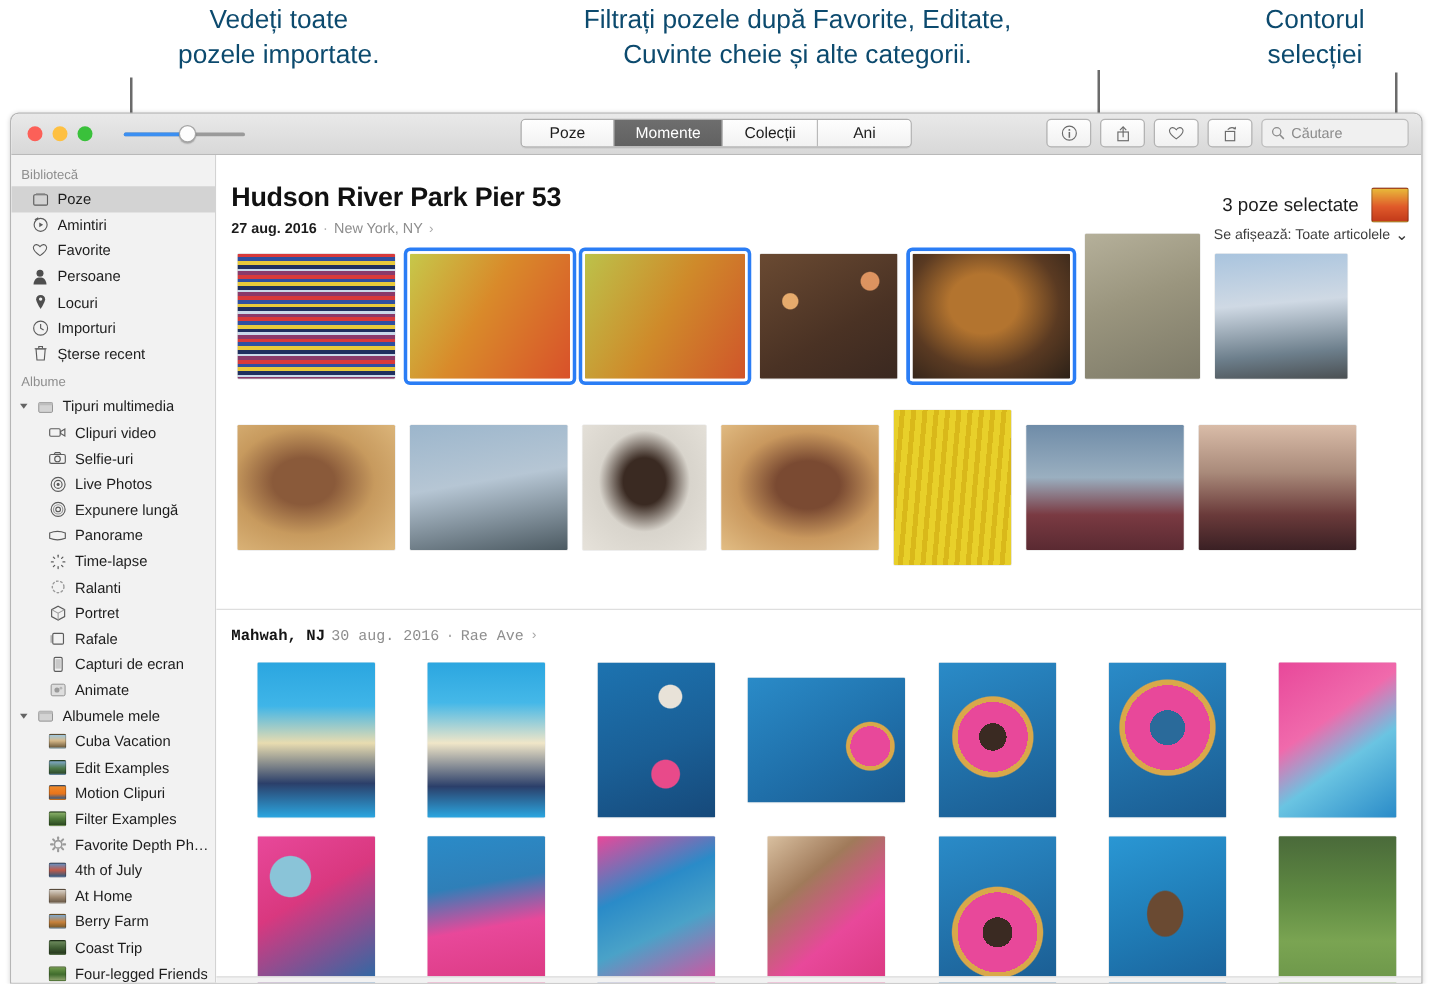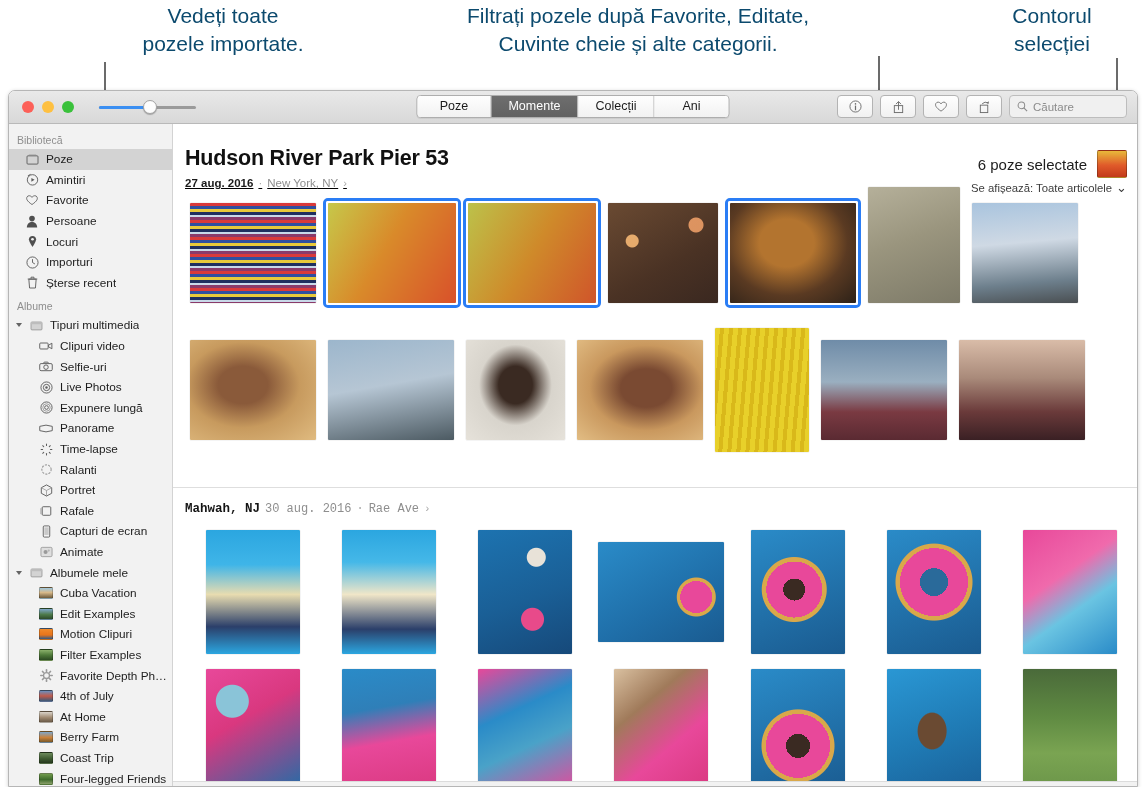--- a/index.html
+++ b/index.html
@@ -152,21 +152,21 @@
   .side-label { white-space: nowrap; overflow: hidden; text-overflow: ellipsis; }
 
   
   .content { flex: 1; background: #fff; position: relative; overflow: hidden; }
 
   .sec-title {
     font-size: 21.5px; font-weight: bold; color: #111;
     margin: 22px 0 0 12px; letter-spacing: -0.2px;
   }
   .sec-sub {
-    margin: 6px 0 0 12px; font-size: 11.5px; display: flex; align-items: flex-end; gap: 5px; text-decoration: underline;
+    margin: 6px 0 0 12px; font-size: 11.5px; display: flex; align-items: flex-end; gap: 5px;
   }
   .sub-date { font-weight: bold; color: #1b1b1b; }
   .sub-dot { color: #a9a9a9; }
   .sub-place { color: #8e8e8e; }
   .sub-chev { color: #a9a9a9; font-size: 11px; }
 
   .sel-info {
     position: absolute; right: 10px; top: 26px;
     display: flex; align-items: center; gap: 10px;
   }
@@ -568,21 +568,21 @@
 
         <div class="sec-title">Hudson River Park Pier 53</div>
         <div class="sec-sub">
           <span class="sub-date">27 aug. 2016</span>
           <span class="sub-dot">·</span>
           <span class="sub-place">New York, NY</span>
           <span class="sub-chev">›</span>
         </div>
 
         <div class="sel-info">
-          <span class="sel-count">6 poze selectate</span>
+          <span class="sel-count">3 poze selectate</span>
           <span class="sel-thumb" style="background:linear-gradient(180deg,#e8b93a 0%,#e05a2a 55%,#c23a1a 100%);"></span>
         </div>
         <div class="show-filter">
           <span>Se afișează: Toate articolele</span>
           <span style="font-size:13px;line-height:8px;">⌄</span>
         </div>
 
         <div class="row" style="margin-top:14px;">
           <div class="cell" style="width:138px;">
             <div class="photo" style="width:126px;height:100px;margin-left:6px;background:repeating-linear-gradient(180deg,#d93a3a 0px,#d93a3a 3px,#2f4fa0 3px,#2f4fa0 6px,#e8c93a 6px,#e8c93a 9px,#1f2f5f 9px,#1f2f5f 12px,#c9d9e9 12px,#c9d9e9 14px,#8a3a6a 14px,#8a3a6a 17px),linear-gradient(90deg,#888 0 100%);"></div>

